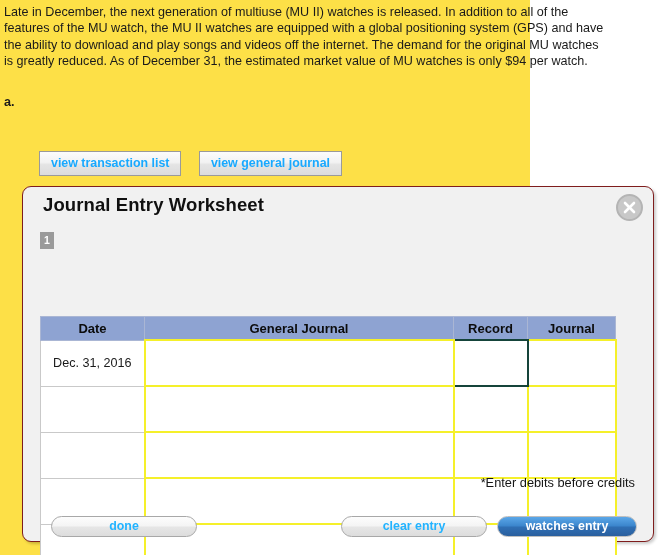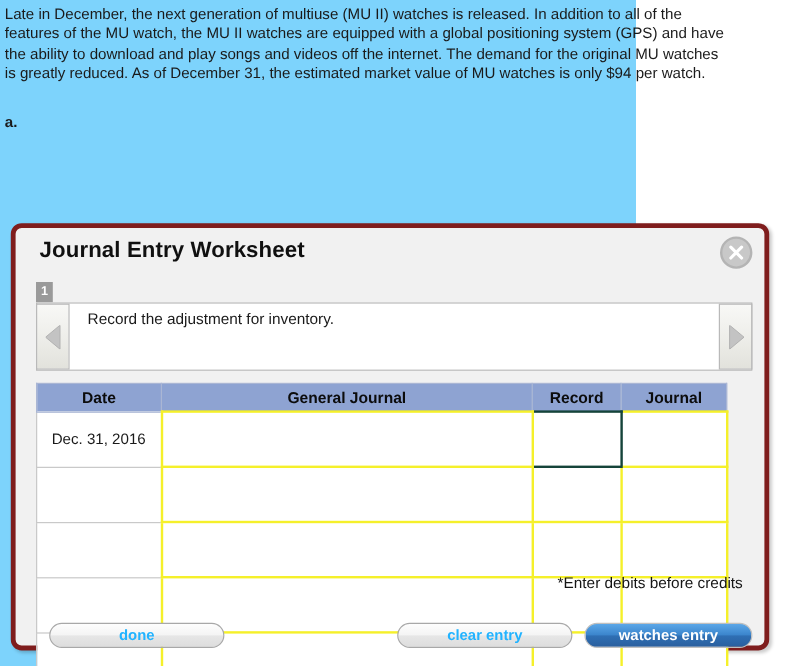--- a/index.html
+++ b/index.html
@@ -9,21 +9,21 @@
     width: 661px;
     height: 555px;
     overflow: hidden;
     font-family: "Liberation Sans", sans-serif;
   }
 
   #root {
     position: relative;
     width: 530px;
     height: 555px;
-    background: #7dd3fc;
+    background: #fde047;
   }
 
   
   .intro {
     position: absolute;
     left: 4px;
     top: 4px;
     width: 600px;
     font-size: 12.6px;
     line-height: 16.3px;
@@ -75,26 +75,26 @@
     font-weight: bold;
     font-size: 12.4px;
     text-align: center;
     cursor: pointer;
     vertical-align: top;
   }
 
   
   .panel {
     position: absolute;
-    left: 9px;
+    left: 22px;
     top: 186px;
     width: 632px;
     height: 356px;
     background: #f1f1f1;
-    border: 4px solid #7f1d1d;
+    border: 1px solid #7f1d1d;
     border-radius: 9px;
     box-shadow: 2px 2px 3px rgba(0,0,0,0.20);
     box-sizing: border-box;
     text-decoration: underline;
   }
 
   .panel-title {
     position: absolute;
     left: 20px;
     top: 7px;
@@ -251,47 +251,38 @@
 <body>
 
 <div id="root">
 
   <div class="intro">Late in December, the next generation of multiuse (MU II) watches is released. In addition to all of the features of the MU watch, the MU II watches are equipped with a global positioning system (GPS) and have the ability to download and play songs and videos off the internet. The demand for the original MU watches is greatly reduced. As of December 31, the estimated market value of MU watches is only $94 per watch.</div>
 
   <div class="question">
     <span class="q-letter">a.</span>
   </div>
 
+  <div class="viewbtns">
+    <div class="viewbtn">view transaction list</div>
+    <div class="viewbtn">view general journal</div>
+  </div>
 
   <div class="panel">
 
     <div class="panel-title">Journal Entry Worksheet</div>
 
     <div class="close-btn">
       <svg width="23" height="23" viewBox="0 0 23 23" aria-hidden="true">
         <line x1="7" y1="7" x2="16" y2="16" stroke="#ffffff" stroke-width="2.6" stroke-linecap="round"></line>
         <line x1="16" y1="7" x2="7" y2="16" stroke="#ffffff" stroke-width="2.6" stroke-linecap="round"></line>
       </svg>
     </div>
 
     <div class="tab-num">1</div>
 
-    <div class="prompt-wrap">
-      <div class="nav-arrow nav-prev">
-        <svg width="13" height="20" viewBox="0 0 13 20" aria-hidden="true">
-          <polygon points="12,0 12,20 0,10" fill="#c3c3c3" stroke="#b0b0b0" stroke-width="0.8"></polygon>
-        </svg>
-      </div>
-      <div class="nav-arrow nav-next">
-        <svg width="13" height="20" viewBox="0 0 13 20" aria-hidden="true">
-          <polygon points="1,0 1,20 13,10" fill="#c3c3c3" stroke="#b0b0b0" stroke-width="0.8"></polygon>
-        </svg>
-      </div>
-      <div class="prompt-text">Record the adjustment for inventory.</div>
-    </div>
 
     <table class="jtable">
       <colgroup>
         <col class="col-date">
           <col class="col-gj">
           <col class="col-debit">
           <col class="col-credit">
       </colgroup>
       <thead>
         <tr>

